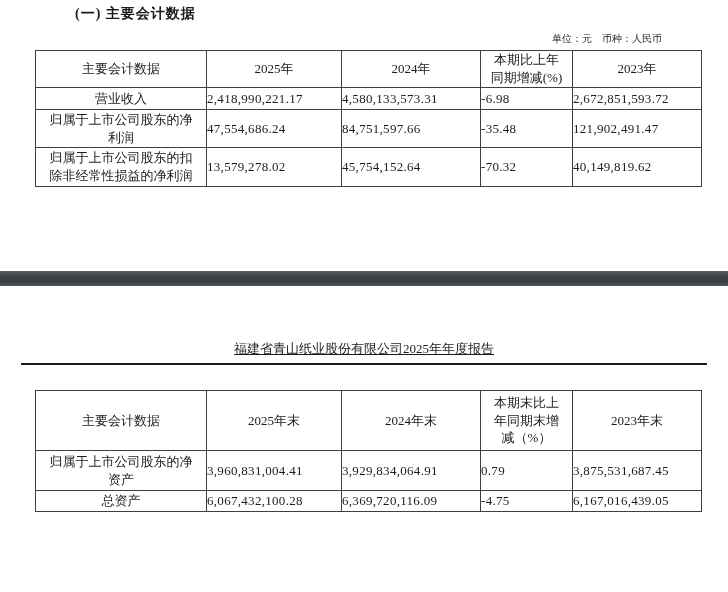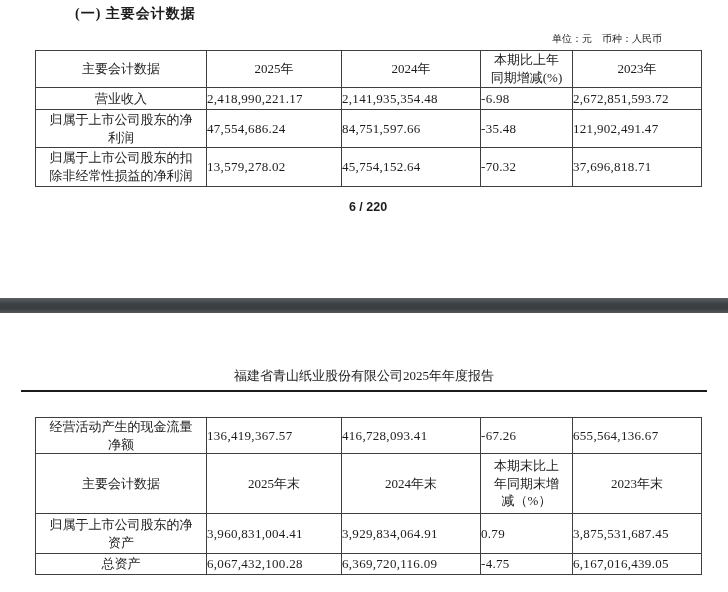--- a/index.html
+++ b/index.html
@@ -77,20 +77,21 @@
     height: 15px;
     background: linear-gradient(to bottom, #5b5e61 0%, #3e4144 40%, #3b3e41 70%, #54575a 100%);
   }
   .report-title-wrap {
     margin: 54px 0 0 21px;
     width: 686px;
     border-bottom: 2px solid #1a1a1a;
     text-align: center;
     padding-bottom: 5px;
     font-size: 13px;
+    text-decoration: underline;
   }
   .table2-wrap {
     margin-top: 25px;
   }
 </style>
 </head>
 <body>
 
 <div class="page">
   <div class="section-heading">(一) 主要会计数据</div>
@@ -109,71 +110,62 @@
       <th class="col-head">主要会计数据</th>
       <th class="col-head">2025年</th>
       <th class="col-head">2024年</th>
       <th class="col-head">本期比上年
 同期增减(%)</th>
       <th class="col-head">2023年</th>
     </tr>
     <tr class="h22">
       <td class="label-cell">营业收入</td>
       <td class="num-cell">2,418,990,221.17</td>
-      <td class="num-cell">2,141,935,354.48</td>
+      <td class="num-cell">4,580,133,573.31</td>
       <td class="num-cell">-6.98</td>
       <td class="num-cell">2,672,851,593.72</td>
     </tr>
     <tr class="h38">
       <td class="label-cell">归属于上市公司股东的净
 利润</td>
       <td class="num-cell">47,554,686.24</td>
       <td class="num-cell">84,751,597.66</td>
       <td class="num-cell">-35.48</td>
       <td class="num-cell">121,902,491.47</td>
     </tr>
     <tr class="h39">
       <td class="label-cell">归属于上市公司股东的扣
 除非经常性损益的净利润</td>
       <td class="num-cell">13,579,278.02</td>
       <td class="num-cell">45,754,152.64</td>
       <td class="num-cell">-70.32</td>
-      <td class="num-cell">37,696,818.71</td>
+      <td class="num-cell">40,149,819.62</td>
     </tr>
   </tbody>
     </table>
 
-  <div class="page-number">6 / 220</div>
 </div>
 
 <div class="page-separator"></div>
 
 <div class="page">
   <div class="report-title-wrap">
     <span>福建省青山纸业股份有限公司2025年年度报告</span>
   </div>
 
   <div class="table2-wrap">
     <table class="fin">
       <colgroup>
         <col style="width:171px">
           <col style="width:135px">
           <col style="width:139px">
           <col style="width:92px">
           <col style="width:129px">
       </colgroup>
       <tbody>
-          <tr class="h35">
-        <td class="label-cell">经营活动产生的现金流量
-净额</td>
-        <td class="num-cell">136,419,367.57</td>
-        <td class="num-cell">416,728,093.41</td>
-        <td class="num-cell">-67.26</td>
-        <td class="num-cell">655,564,136.67</td>
-      </tr>
       <tr class="h60">
         <th class="col-head">主要会计数据</th>
         <th class="col-head">2025年末</th>
         <th class="col-head">2024年末</th>
         <th class="col-head">本期末比上
 年同期末增
 减（%）</th>
         <th class="col-head">2023年末</th>
       </tr>
       <tr class="h40">

